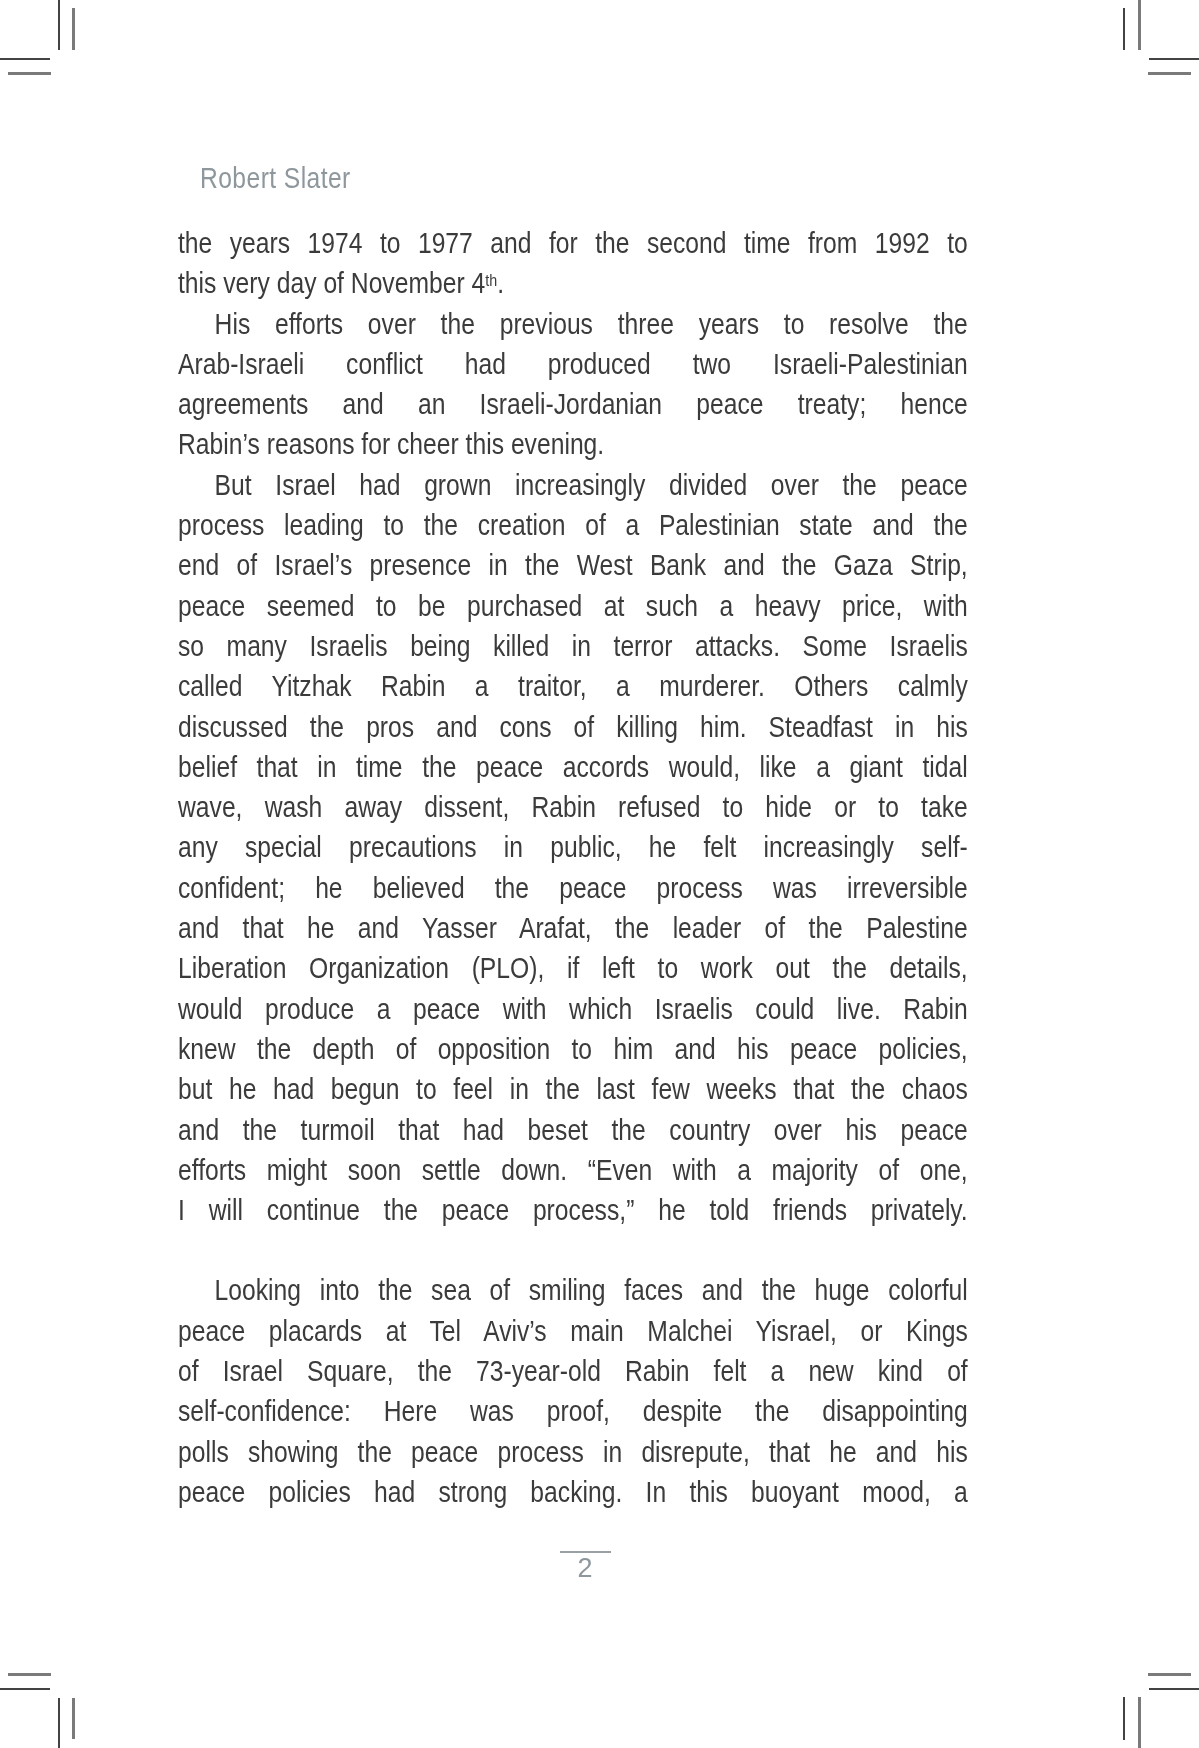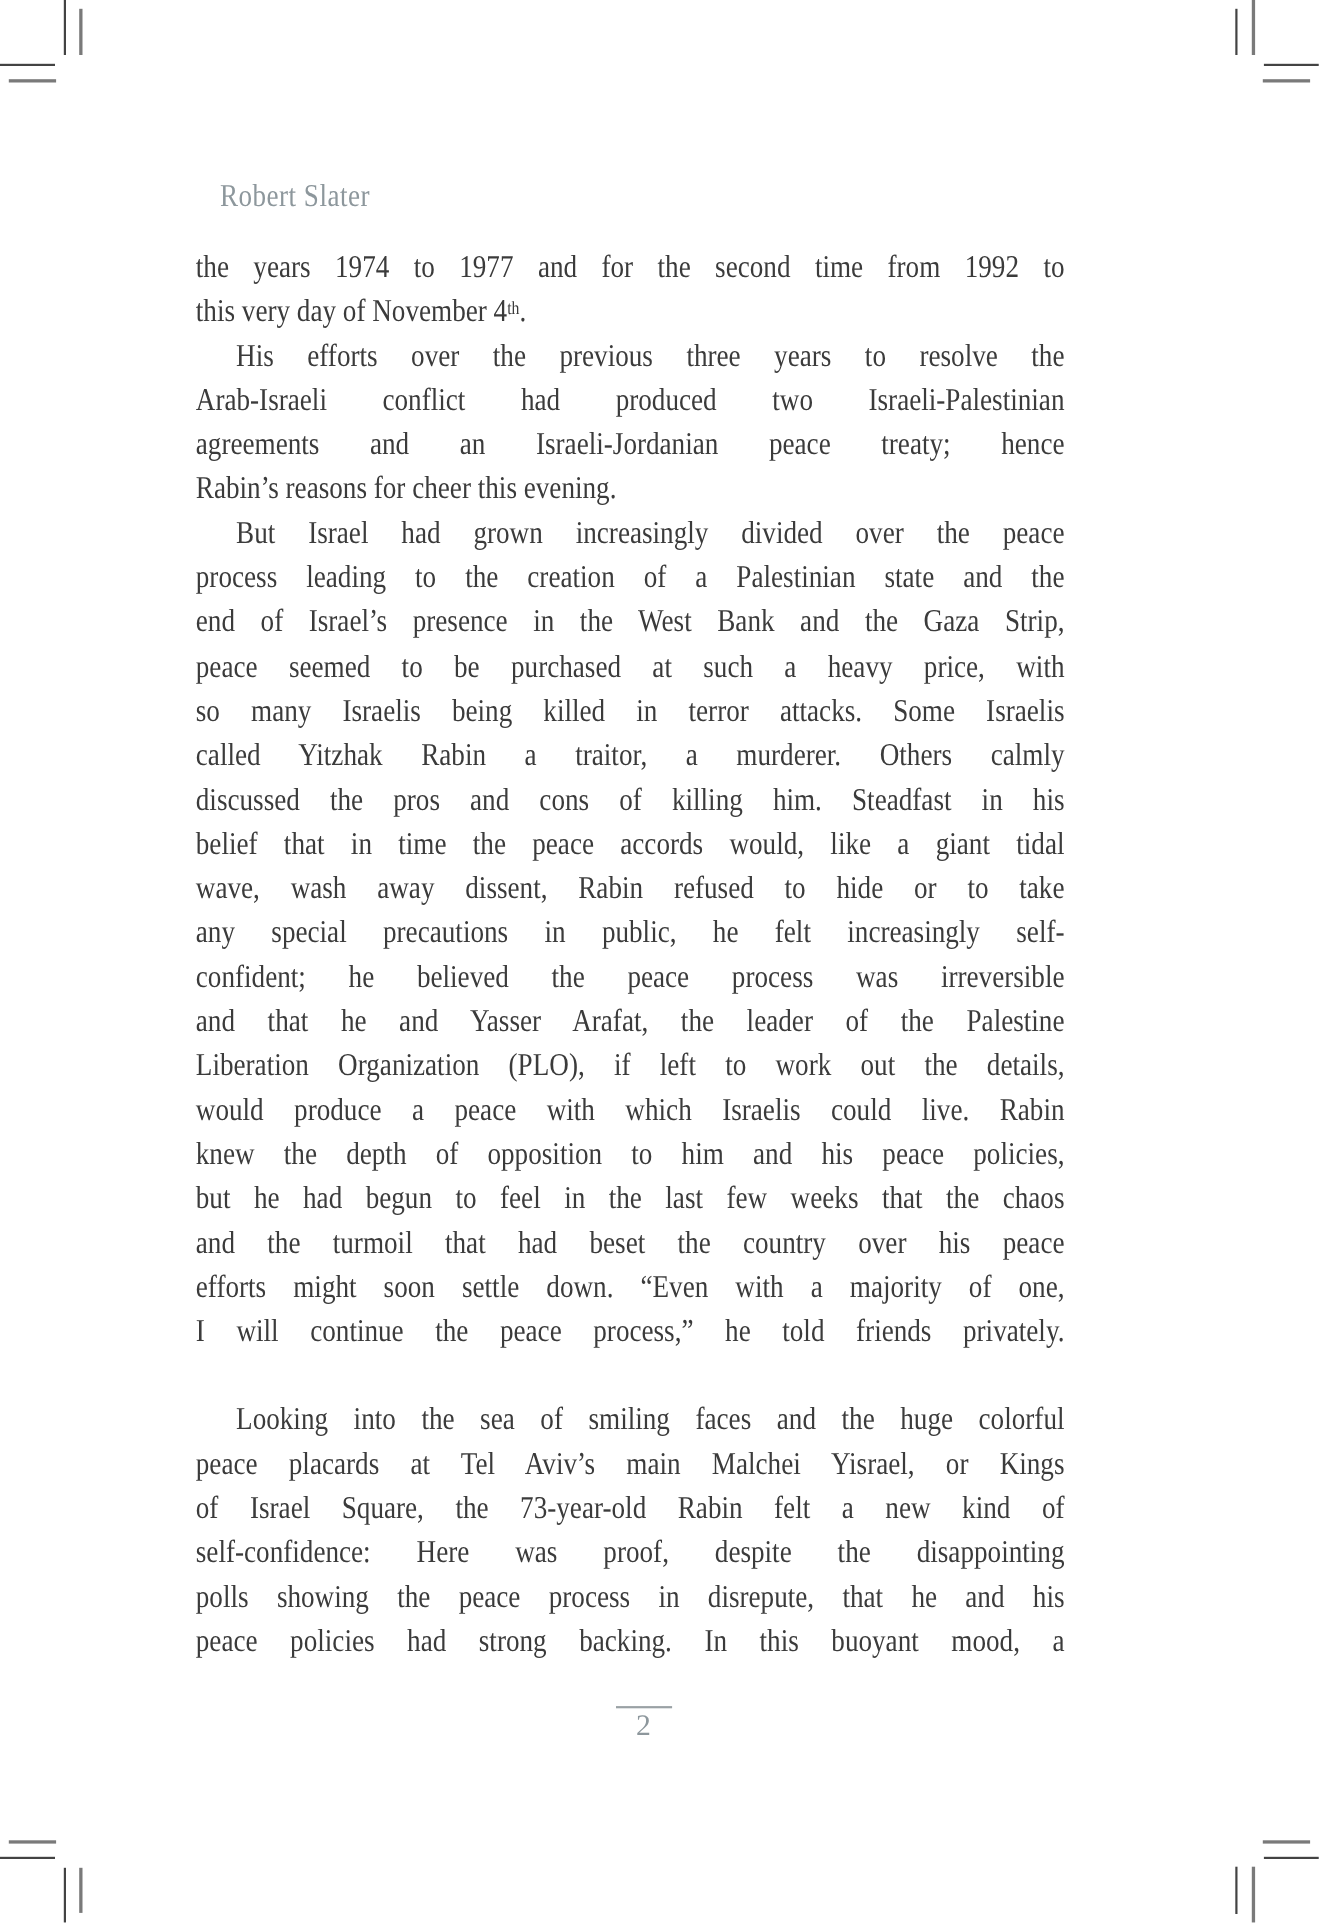--- a/index.html
+++ b/index.html
@@ -2,21 +2,21 @@
 <html style="--body-text: #3b3b3b; --muted-gray: #8d979c; --footer-rule: #9aa1a5; --crop-dark: #434343; --crop-gray: #7a7a7a;"><head>
 <meta charset="utf-8">
 <style>
   html, body { margin: 0; padding: 0; background: #ffffff; }
   .page {
     position: relative;
     width: 1199px;
     height: 1748px;
     background: #ffffff;
     overflow: hidden;
-    font-family: Liberation Serif, serif;
+    font-family: Liberation Sans, sans-serif;
   }
 
   
   .crop { position: absolute; }
   .crop.dark { background: var(--crop-dark, #434343); }
   .crop.gray { background: var(--crop-gray, #7a7a7a); }
 
   
   .header {
     position: absolute;

